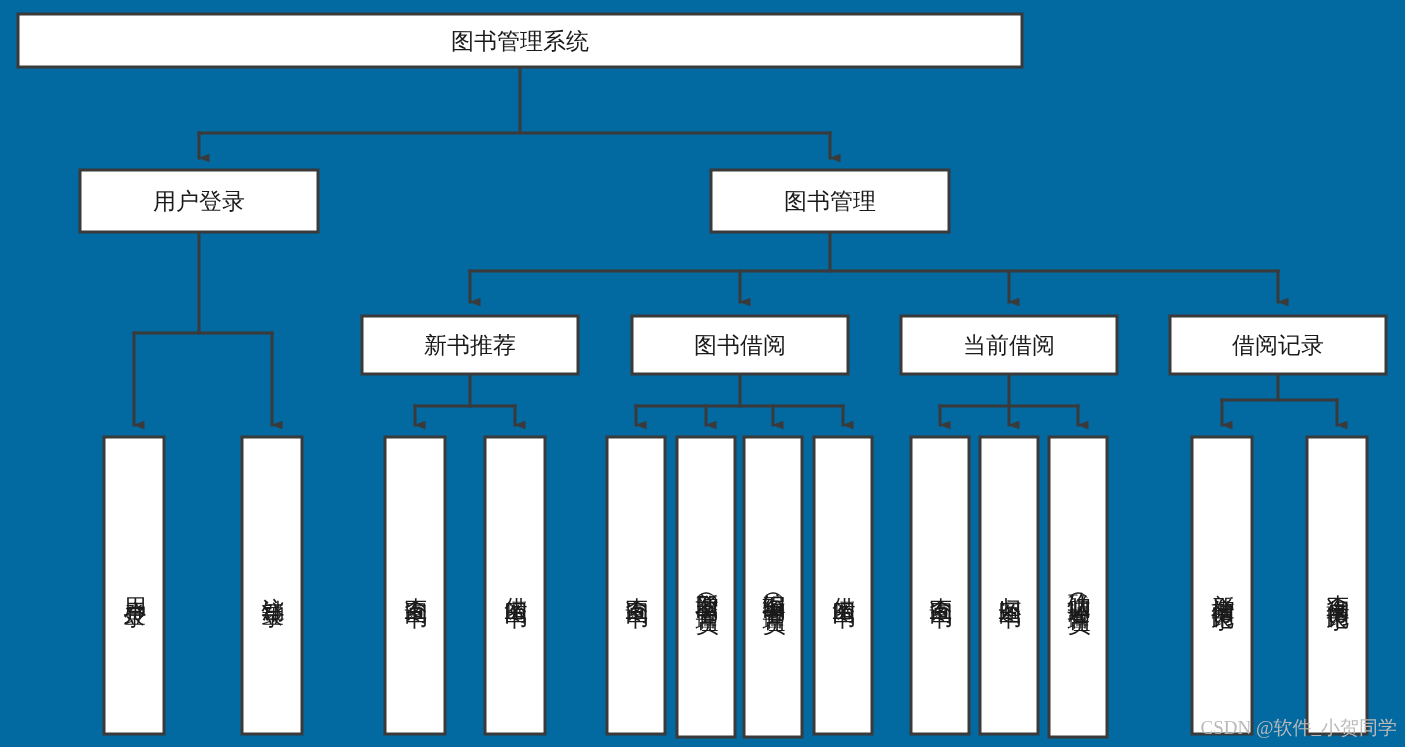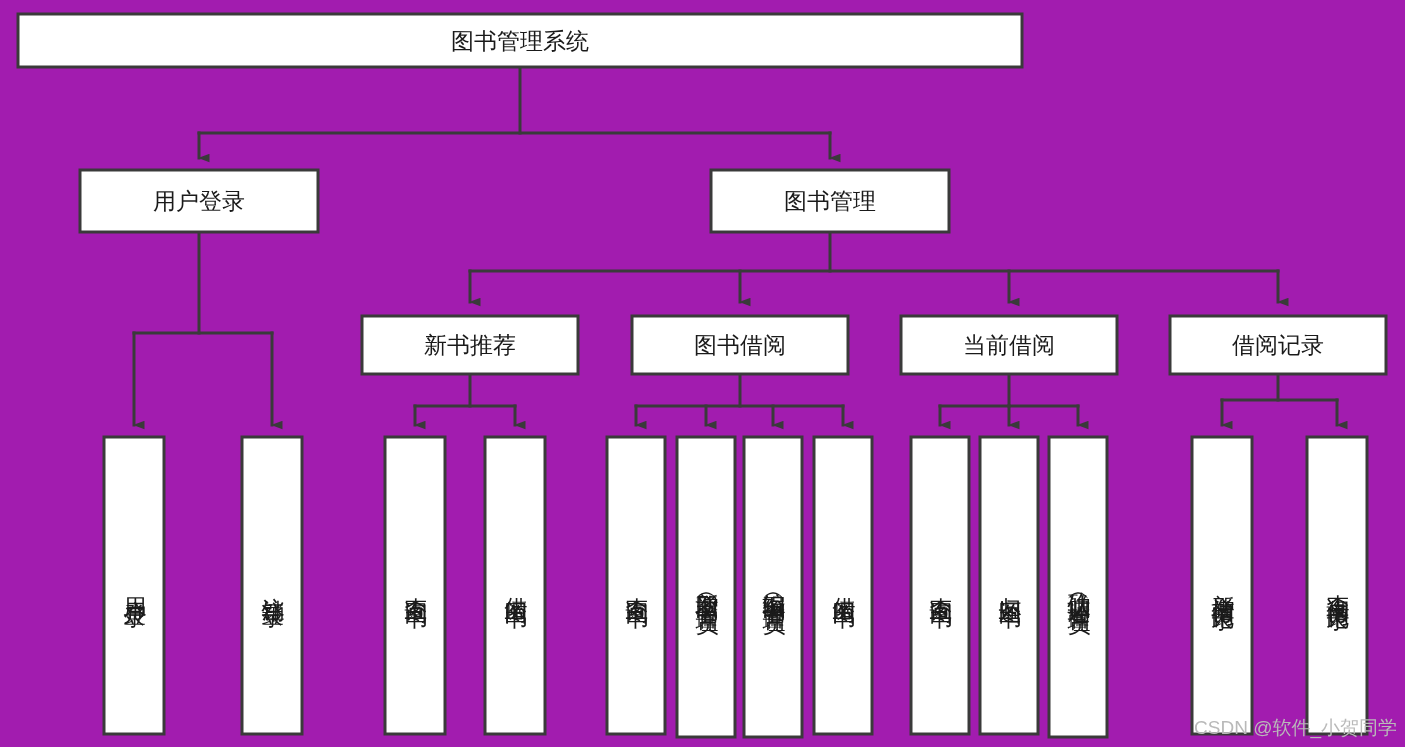--- a/index.html
+++ b/index.html
@@ -1,36 +1,36 @@
 <!DOCTYPE html>
 <html><head>
 <meta charset="utf-8">
 <title>图书管理系统 功能结构图</title>
 <style>
   html,body{margin:0;padding:0;background:#ffffff;}
   body{
     font-family:"DejaVu Sans","Liberation Sans",sans-serif;
     width:1405px;height:747px;overflow:hidden;
   }
-  #diagram-root{position:relative;width:1405px;height:747px;background:#a21caf;}
+  #diagram-root{position:relative;width:1405px;height:747px;background:#0369a1;}
   svg#flow{position:absolute;left:0;top:0;width:1405px;height:747px;display:block;}
   .node-rect{fill:#ffffff;stroke:#3a3a3a;stroke-width:3;}
   .connector{stroke:#3a3a3a;stroke-width:3;fill:none;stroke-linecap:square;}
   .node-label-h{
     font-family:"DejaVu Sans","Liberation Sans",sans-serif;
     font-size:23px;fill:#1a1a1a;text-anchor:middle;dominant-baseline:middle;
   }
   .node-label-v{
     font-family:"DejaVu Sans","Liberation Sans",sans-serif;
     font-size:23px;fill:#1a1a1a;text-anchor:middle;dominant-baseline:middle;
     writing-mode:vertical-rl;letter-spacing:3px;
   }
   .watermark{
     position:absolute;right:8px;bottom:6px;
-    font-family:Liberation Sans, sans-serif;
+    font-family:Liberation Serif, serif;
     font-size:19px;color:#b9b9b9;white-space:nowrap;user-select:none;
   }
 </style>
 </head>
 <body>
 
 <div id="diagram-root">
 
   <svg id="flow" viewBox="0 0 1405 747">
     <defs>

